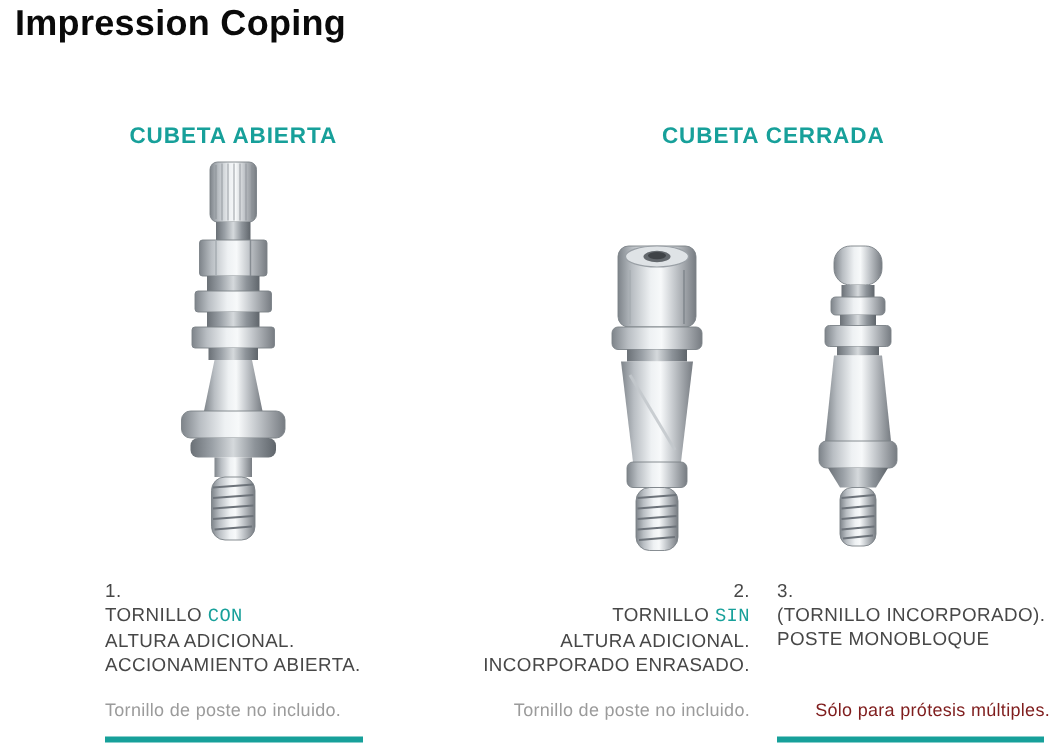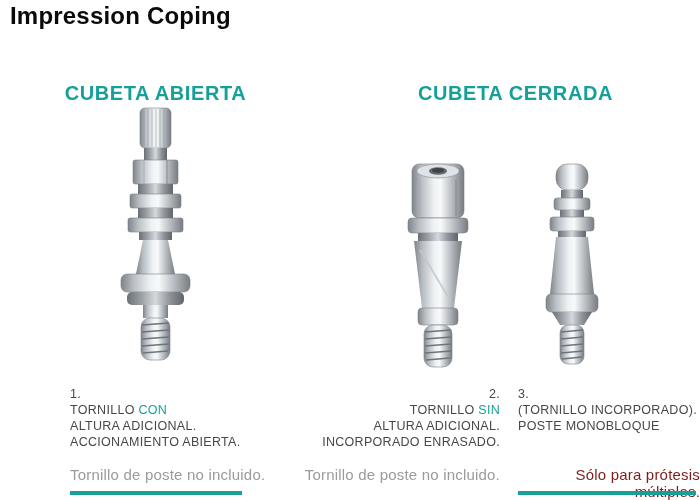--- a/index.html
+++ b/index.html
@@ -8,39 +8,39 @@
     font-family:"Liberation Sans", sans-serif;
     position:relative;overflow:hidden;
     -webkit-font-smoothing:antialiased;
   }
   .page{position:absolute;inset:0;width:644px;height:500px;background:#fff;}
   .title{
     position:absolute;left:10px;top:2px;margin:0;
     font-size:24px;font-weight:bold;color:#0a0a0a;letter-spacing:0.2px;
   }
   .col-header{
-    position:absolute;top:82px;font-size:20px;font-weight:bold;
+    position:absolute;top:82px;font-size:15px;font-weight:bold;
     color:#17a09a;letter-spacing:0.6px;text-align:center;
   }
   #hdr-open{left:38px;width:235px;}
   #hdr-closed{left:398px;width:235px;text-align:center;}
   .illus{position:absolute;}
   #img1{left:113px;top:106px;}
   #img2{left:398px;top:158px;}
   #img3{left:534px;top:162px;}
   .item{
     position:absolute;font-size:12.5px;color:#474747;
     letter-spacing:0.3px;line-height:16px;
   }
   #item1{left:70px;top:386px;width:195px;text-align:left;}
   #item2{left:318px;top:386px;width:182px;text-align:right;}
   #item3{left:518px;top:386px;width:180px;text-align:left;}
-  .accent{color:#17a09a;}
+  .accent{color:#17a09a;font-family:Liberation Mono, monospace;}
   .note{
-    position:absolute;font-size:15px;color:#9b9b9b;letter-spacing:0.2px;
+    position:absolute;font-size:12px;color:#9b9b9b;letter-spacing:0.2px;
   }
   #note1{left:70px;top:466px;width:220px;text-align:left;}
   #note2{left:300px;top:466px;width:200px;text-align:right;}
   #note3{left:518px;top:466px;width:182px;text-align:right;color:#7f1d1d;}
   .bar{position:absolute;height:4px;background:#17a09a;top:491px;}
   #bar1{left:70px;width:172px;}
   #bar3{left:518px;width:178px;}
 </style>
 </head>
 <body>

